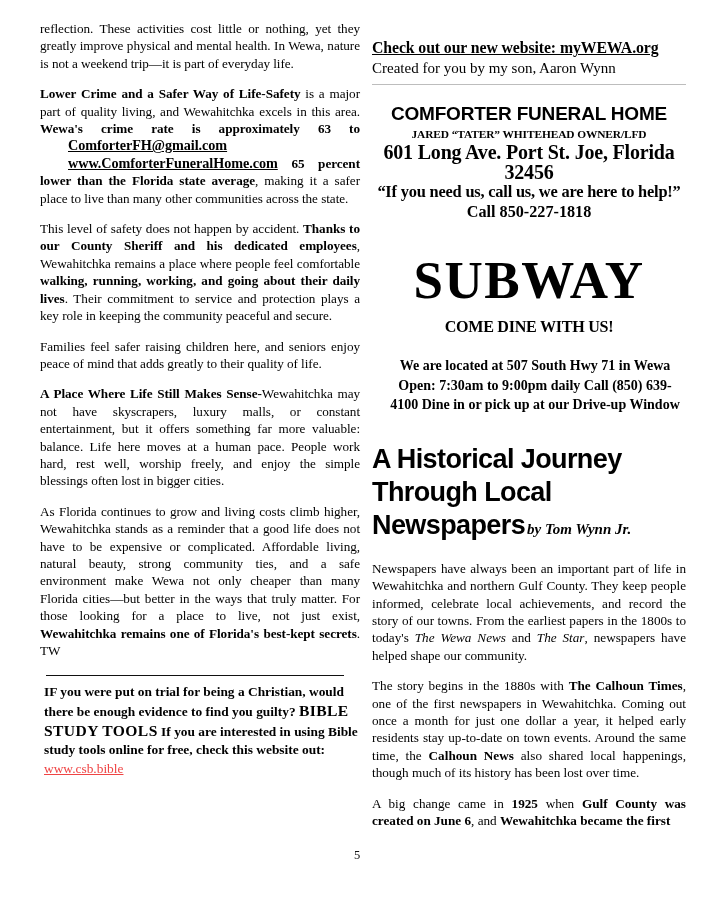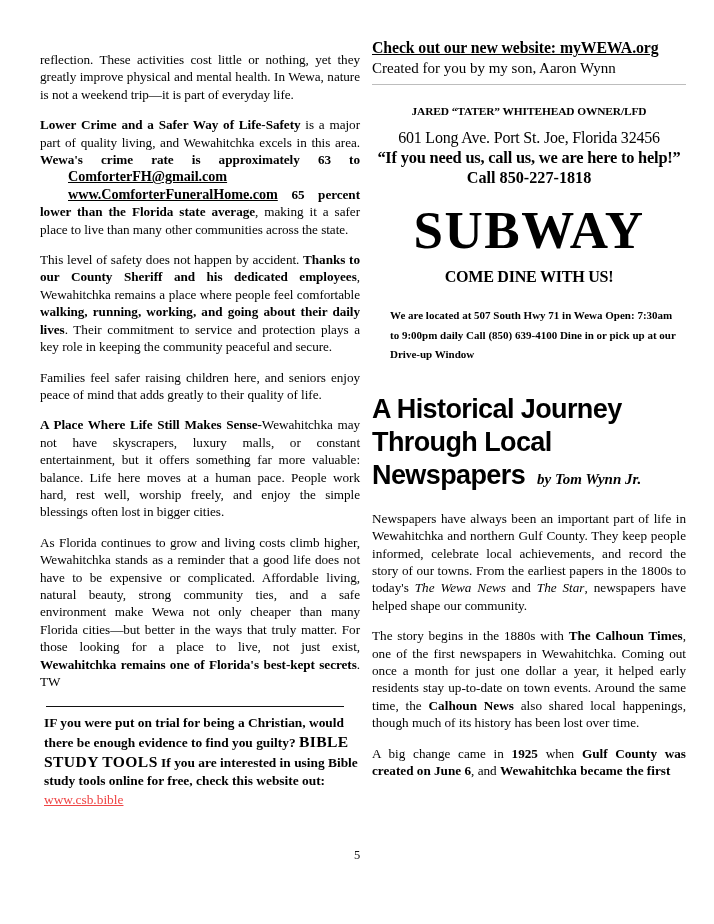--- a/index.html
+++ b/index.html
@@ -13,21 +13,21 @@
     -webkit-font-smoothing: none;
   }
   .page {
     position: relative;
     width: 714px; height: 924px;
     background: #fff;
     overflow: hidden;
   }
   .col-left {
     position: absolute;
-    left: 40px; top: 51px;
+    left: 40px; top: 20px;
     width: 320px;
   }
   .col-right {
     position: absolute;
     left: 372px; top: 38px;
     width: 314px;
   }
 
   
   .para {
@@ -103,81 +103,81 @@
     line-height: 22px;
   }
   .fn-owner {
     font-weight: bold;
     font-size: 11.4px;
     line-height: 16px;
     letter-spacing: -0.1px;
     margin-top: 1px;
   }
   .fn-addr {
-    font-weight: normal;
-    font-size: 16px;
+    font-weight: bold;
+    font-size: 20px;
     line-height: 20px;
     letter-spacing: -0.2px;
-    margin-top: 9px;
+    margin-top: 0;
   }
   .fn-quote {
     font-weight: bold;
     font-size: 16.4px;
     line-height: 20px;
     letter-spacing: -0.2px;
   }
   .fn-call {
     font-weight: bold;
     font-size: 16.2px;
     line-height: 20px;
   }
 
   
-  .ad-subway { text-align: center; margin-top: 14px; }
+  .ad-subway { text-align: center; margin-top: 30px; }
   .sw-logo {
     font-family: "Liberation Serif", "DejaVu Serif", serif;
     font-weight: bold;
     font-size: 53px;
     line-height: 56px;
     letter-spacing: 1.5px;
   }
   .sw-tag {
     font-weight: bold;
     font-size: 17.5px;
     line-height: 24px;
     letter-spacing: -0.3px;
     margin-top: 6px;
     transform: scaleX(0.92);
   }
   .sw-body {
     font-weight: bold;
-    font-size: 11px;
+    font-size: 14px;
     line-height: 19.6px;
-    text-align: left;
+    text-align: center;
     margin-top: 18px;
     padding-left: 18px;
     padding-right: 6px;
   }
 
   
   .art-head {
     font-family: "Liberation Sans", "DejaVu Sans", sans-serif;
     font-weight: bold;
     font-size: 27px;
     line-height: 33px;
     letter-spacing: -0.6px;
     margin-top: 28px;
   }
   .art-byline {
     font-family: "Liberation Serif", "DejaVu Serif", serif;
     font-style: italic;
     font-weight: bold;
     font-size: 15px;
     letter-spacing: 0px;
-    padding-left: 12px;
+    padding-left: 2px;
   }
   .art-body {
     font-size: 13.2px;
     line-height: 17.4px;
     text-align: justify;
     margin: 14px 0 0 0;
   }
   .art-body + .art-body { margin-top: 13px; }
 
   
@@ -217,20 +217,21 @@
 
   <div class="col-right">
 
     <div>
       <div class="website-head">Check out our new website: myWEWA.org</div>
       <div class="website-sub">Created for you by my son, Aaron Wynn</div>
       <hr class="thin-rule">
     </div>
 
     <div class="ad-funeral">
+      <div class="fn-name">COMFORTER FUNERAL HOME</div>
       <div class="fn-owner">JARED “TATER” WHITEHEAD OWNER/LFD</div>
       <div class="fn-addr">601 Long Ave. Port St. Joe, Florida 32456</div>
       <div class="fn-quote">“If you need us, call us, we are here to help!”</div>
       <div class="fn-call">Call 850-227-1818</div>
     </div>
 
     <div class="ad-subway">
       <div class="sw-logo">SUBWAY</div>
       <div class="sw-tag">COME DINE WITH US!</div>
       <div class="sw-body">We are located at 507 South Hwy 71 in Wewa Open: 7:30am to 9:00pm daily Call (850) 639-4100 Dine in or pick up at our Drive-up Window</div>

